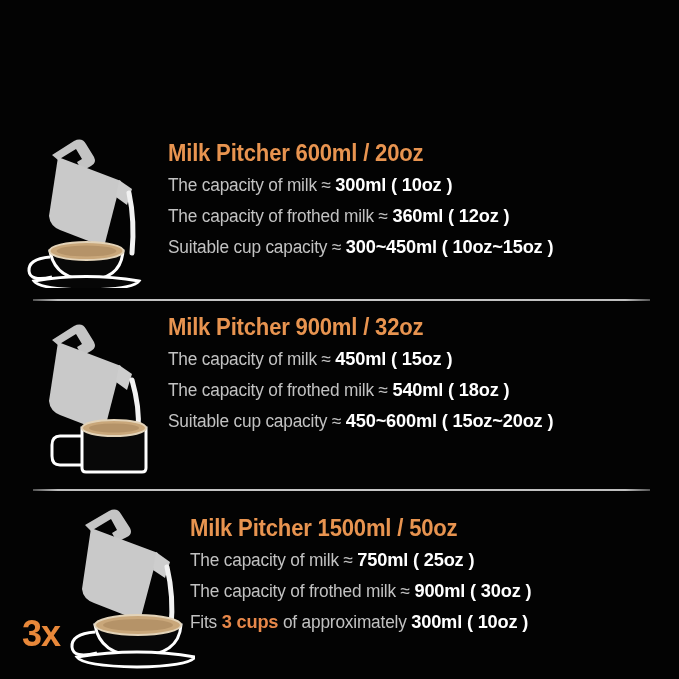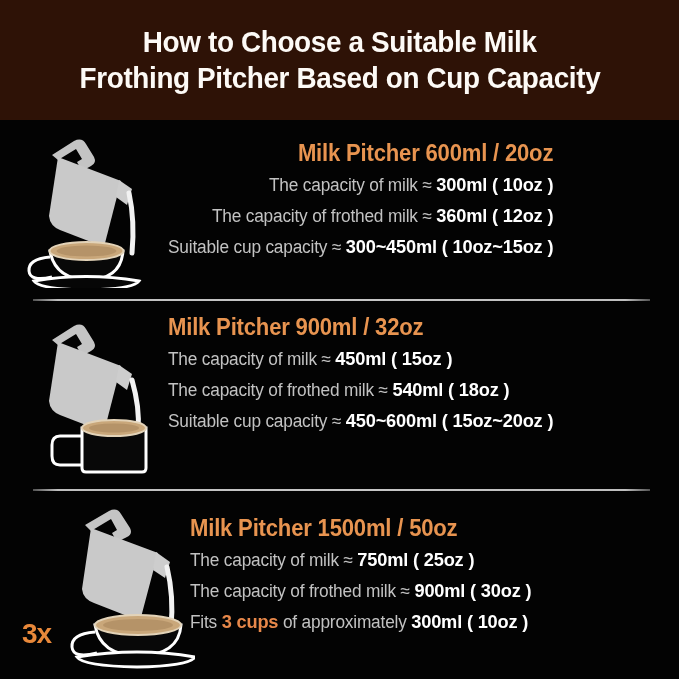--- a/index.html
+++ b/index.html
@@ -32,21 +32,21 @@
   .divider{
     position:absolute;left:33px;width:617px;height:2px;
     background:linear-gradient(to right,#5a5a5a,#cfcfcf 4%,#d8d8d8 50%,#cfcfcf 96%,#5a5a5a);
     opacity:.92;
   }
   #div-1{top:299px;}
   #div-2{top:489px;}
 
   
   .text-block{position:absolute;}
-  #txt-1{left:168px;top:138px;text-align:right;}
+  #txt-1{left:168px;top:138px;}
   #txt-2{left:168px;top:312px;}
   #txt-3{left:190px;top:513px;}
 
   .sec-title{
     color:#e89450;
     font-weight:700;
     font-size:23px;
     line-height:30px;
     letter-spacing:-0.2px;
     white-space:nowrap;
@@ -80,33 +80,29 @@
   }
 
   
   .illus{position:absolute;}
   #ill-1{left:22px;top:133px;width:130px;height:155px;}
   #ill-2{left:22px;top:318px;width:130px;height:162px;}
   #ill-3{left:55px;top:505px;width:140px;height:165px;}
 
   .multiplier{
     position:absolute;left:22px;top:614px;
-    color:#e8883a;font-weight:700;font-size:28px;line-height:40px;
+    color:#e8883a;font-weight:700;font-size:36px;line-height:40px;
     letter-spacing:-1px;
   }
 </style>
 </head>
 <body>
 
 <div class="page">
 
-  <div class="header">
-    <div class="header-line">How to Choose a Suitable Milk</div>
-    <div class="header-line">Frothing Pitcher Based on Cup Capacity</div>
-  </div>
 
   <div class="divider" id="div-1"></div>
   <div class="divider" id="div-2"></div>
 
   <div class="illus" id="ill-1">
     <svg viewBox="0 0 130 155" width="130" height="155">
 
       <path d="M30 22 L52 8 Q60 4 64 11 L72 24 Q75 30 69 33 L60 38 L55 29 L60 26 L54 16 L36 27 Z" fill="#c4c4c4"></path>
 
       <path d="M36 24 L99 48 L82 114 L38 97 Q28 93 27 83 Z" fill="#c9c9c9"></path>

